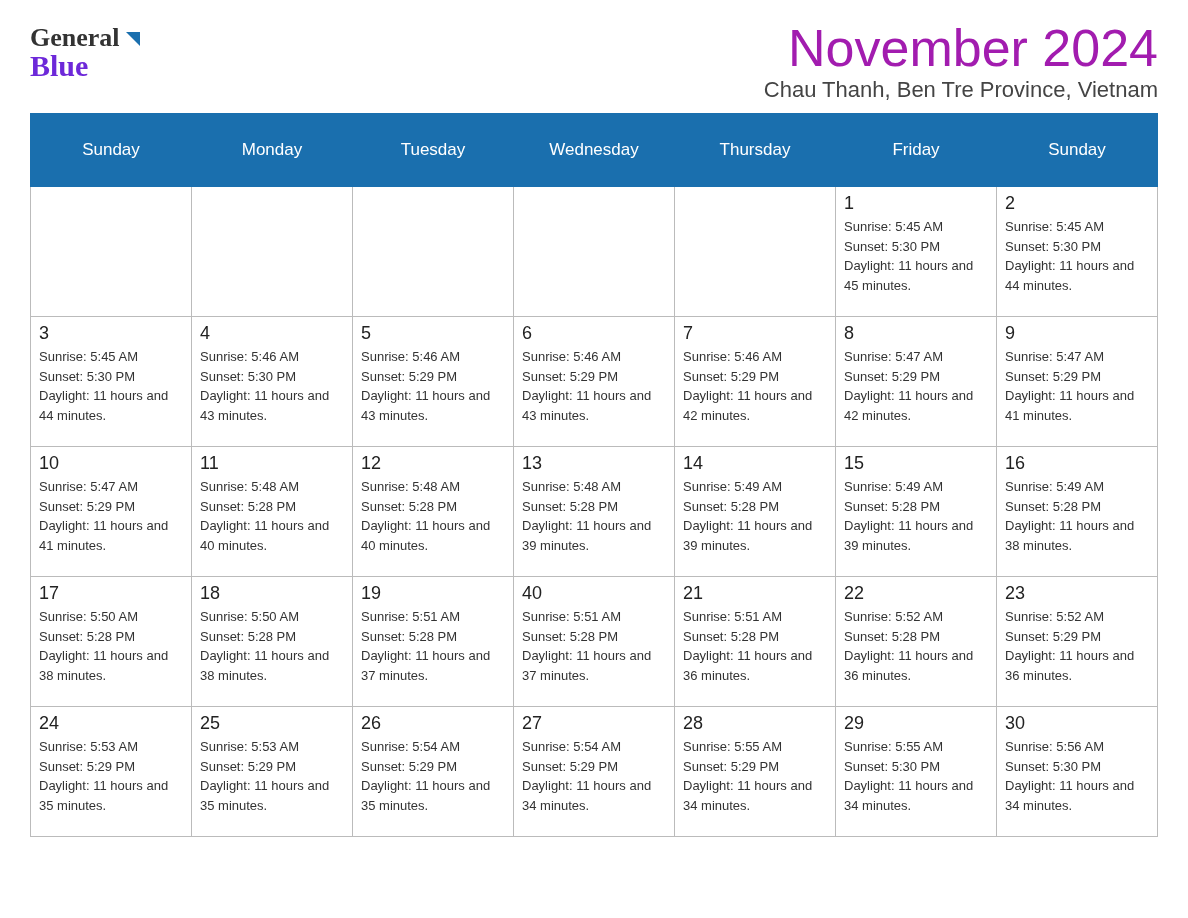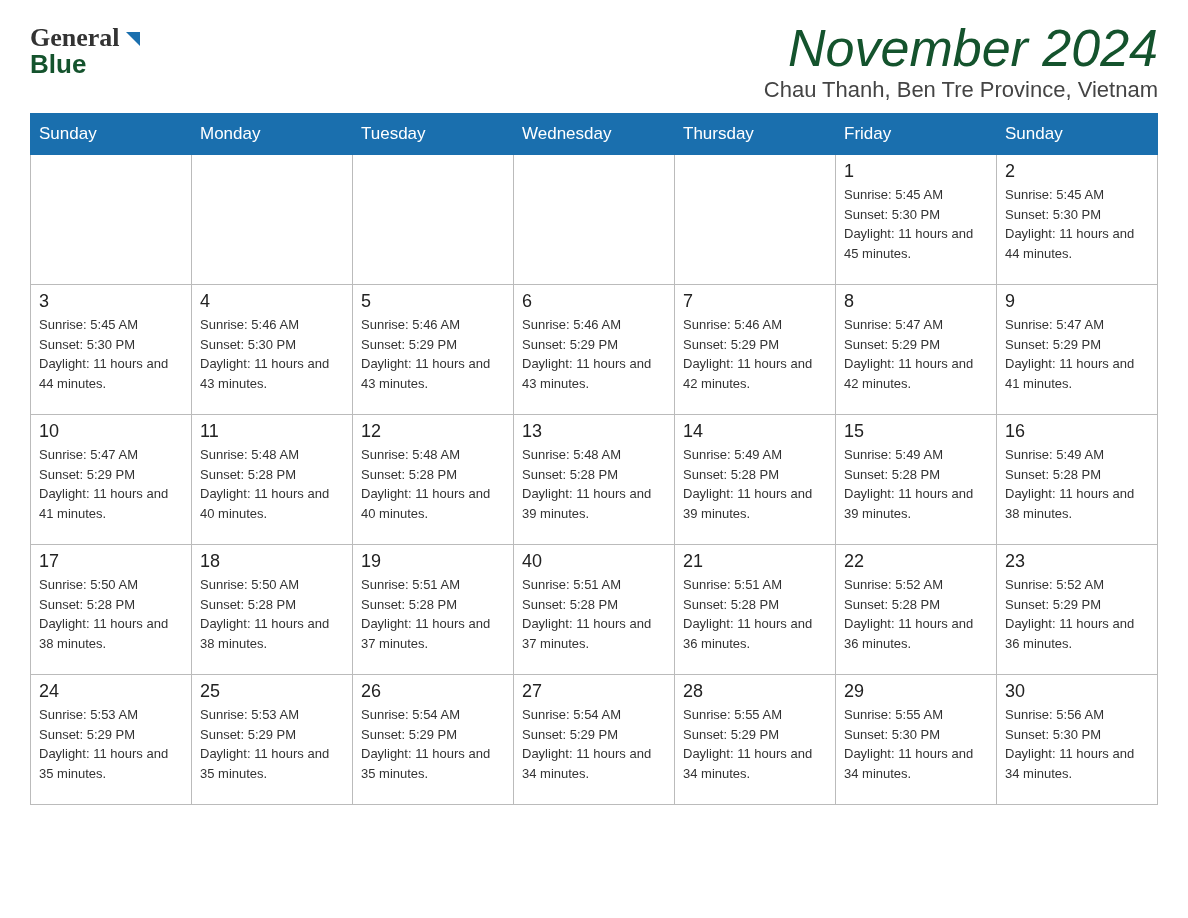--- a/index.html
+++ b/index.html
@@ -23,56 +23,56 @@
       padding-top: 5px;
     }
     .logo-text-general {
       font-size: 26px;
       font-weight: bold;
       color: #333;
       line-height: 1;
       font-family: Liberation Serif, serif;
     }
     .logo-text-blue {
-      font-size: 26px;
+      font-size: 30px;
       font-weight: bold;
-      color: #14532d;
+      color: #6d28d9;
       line-height: 1;
+      font-family: Liberation Serif, serif;
     }
     .logo-line {
       display: flex;
       align-items: center;
     }
     .title-block {
       text-align: right;
     }
     .month-title {
       font-size: 52px;
       font-weight: normal;
-      color: #14532d;
+      color: #a21caf;
       line-height: 1.1;
-      font-style: italic;
     }
     .location-title {
       font-size: 22px;
       color: #444;
     }
     .calendar {
       width: 100%;
       border-collapse: collapse;
       border: 1px solid #999;
       margin-top: 10px;
     }
     .calendar th {
       background-color: #1a6fae;
       color: #fff;
       font-size: 17px;
       font-weight: normal;
-      padding: 10px 8px;
-      text-align: left;
+      padding: 26px 8px;
+      text-align: center;
       border: 1px solid #1a6fae;
     }
     .calendar td {
       border: 1px solid #bbb;
       vertical-align: top;
       padding: 6px 8px;
       width: 14.28%;
       min-height: 120px;
       height: 130px;
     }

